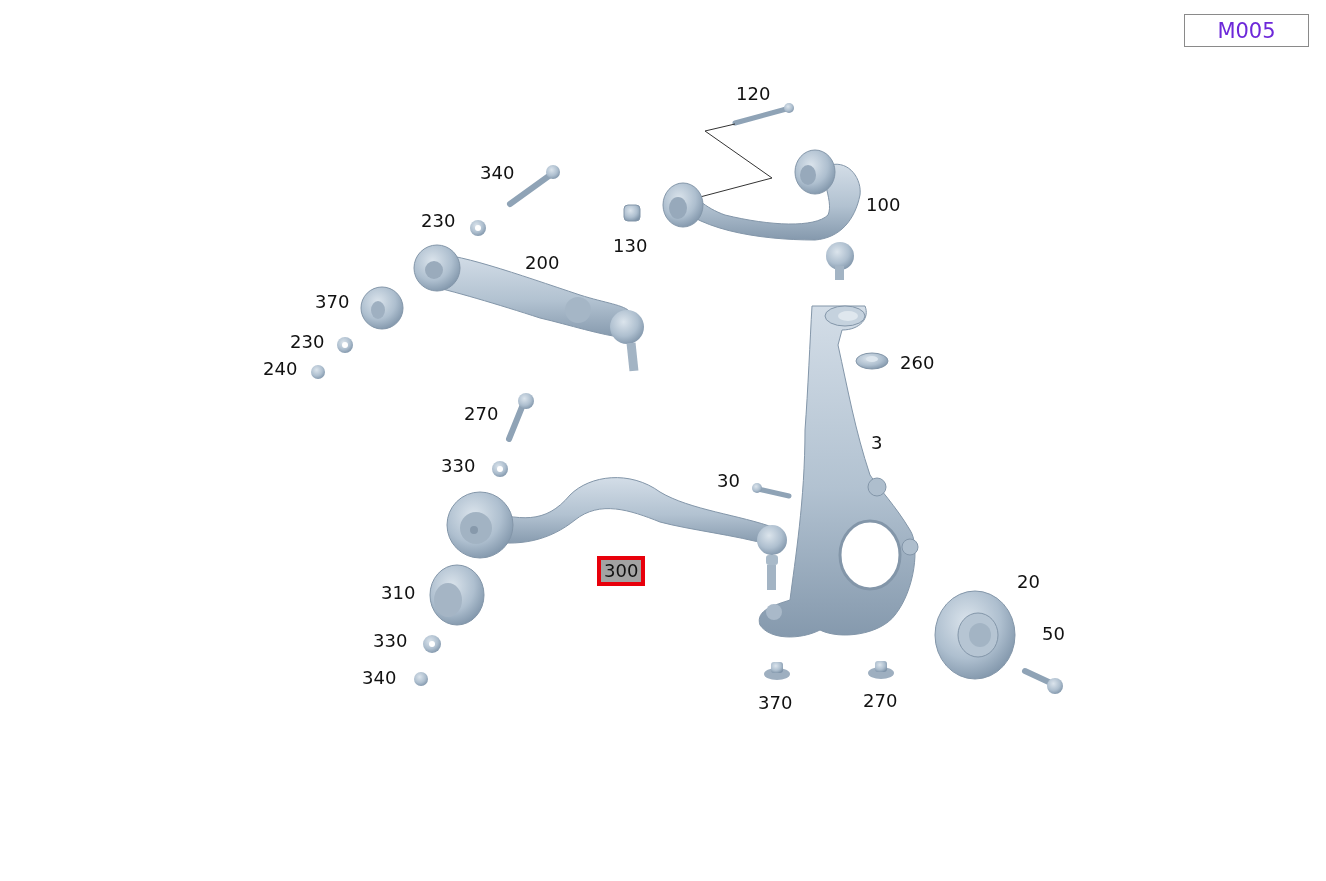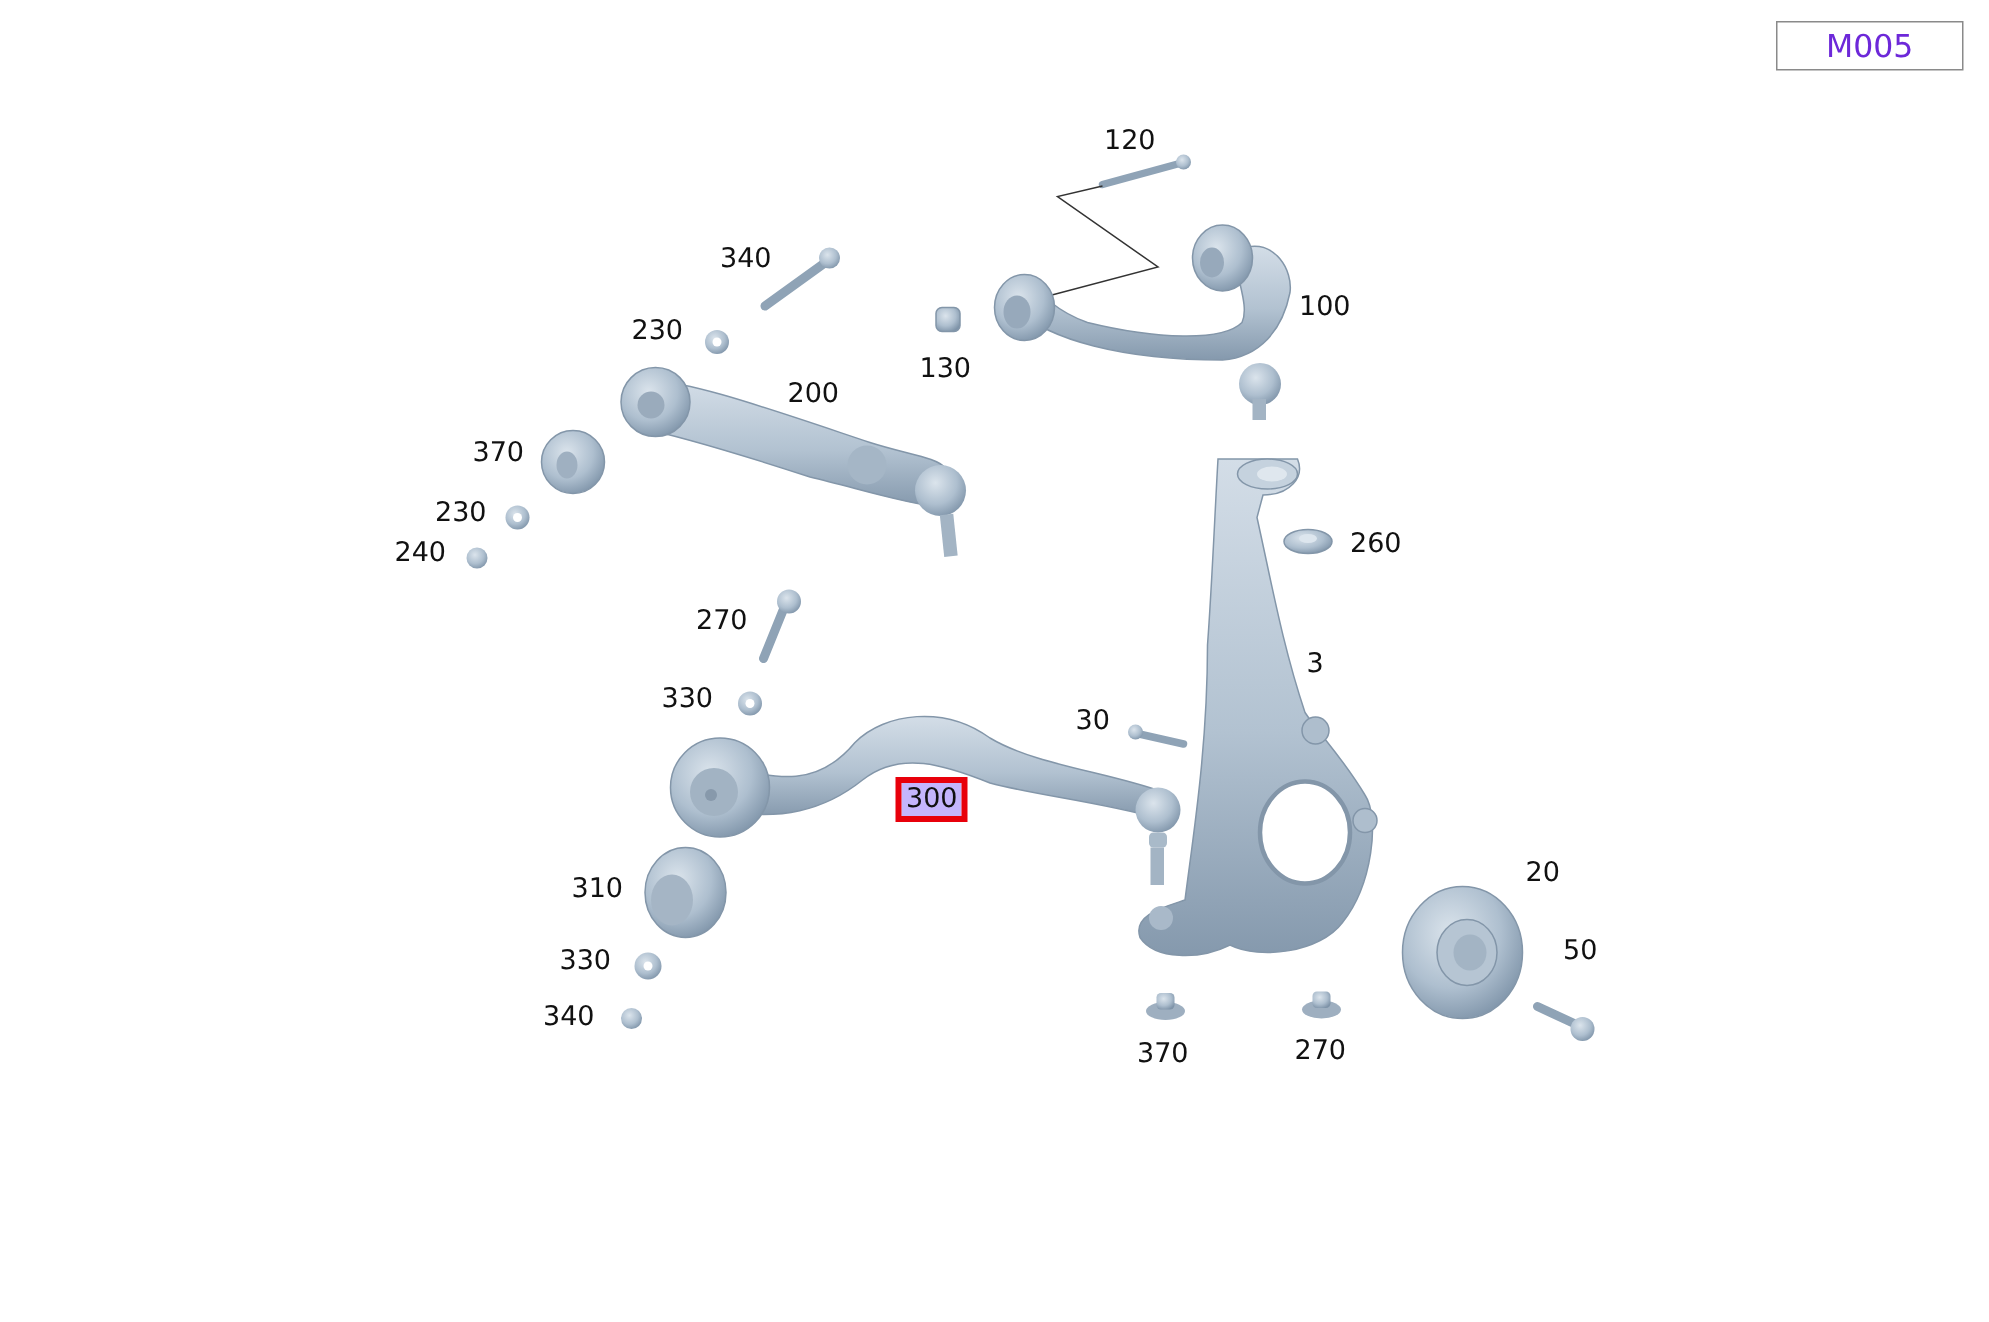--- a/index.html
+++ b/index.html
@@ -3,21 +3,21 @@
   <meta charset="utf-8">
   <style>
     html, body { margin: 0; padding: 0; background: #ffffff; }
     body { width: 1326px; height: 881px; position: relative; overflow: hidden;
            font-family: "DejaVu Sans", "Liberation Sans", sans-serif; }
     .sheet-id { position: absolute; left: 1184px; top: 14px; width: 125px; height: 33px;
                 border: 1px solid #8a8a8a; box-sizing: border-box; display: flex;
                 align-items: center; justify-content: center; font-size: 21px; color: #6d28d9; }
     svg.parts { position: absolute; left: 0; top: 0; }
     .callout { position: absolute; font-size: 18px; color: #111; line-height: 1; white-space: nowrap; }
-    .callout.active { outline: 4px solid #e8000b; outline-offset: 0; background: #c4b5fd; padding: 2px 3px; }
+    .callout.active { outline: 4px solid #e8000b; outline-offset: 0; background: #a3a3a3; padding: 2px 3px; margin-top: 38px; }
   </style>
 </head>
 <body>
 
 <div class="sheet-id">M005</div>
 
 <svg class="parts" width="1326" height="881" viewBox="0 0 1326 881">
   <defs>
     <linearGradient id="metal" x1="0" y1="0" x2="0" y2="1">
       <stop offset="0" stop-color="#d3dde7"></stop>

